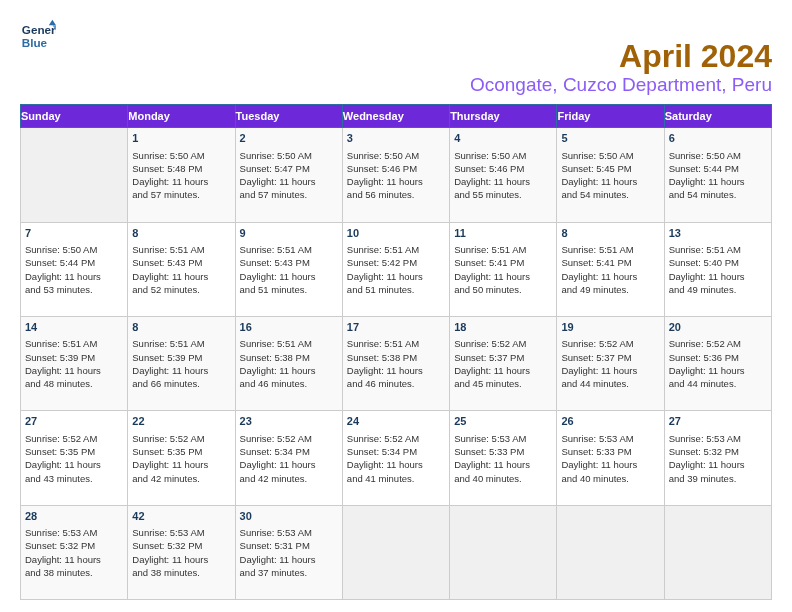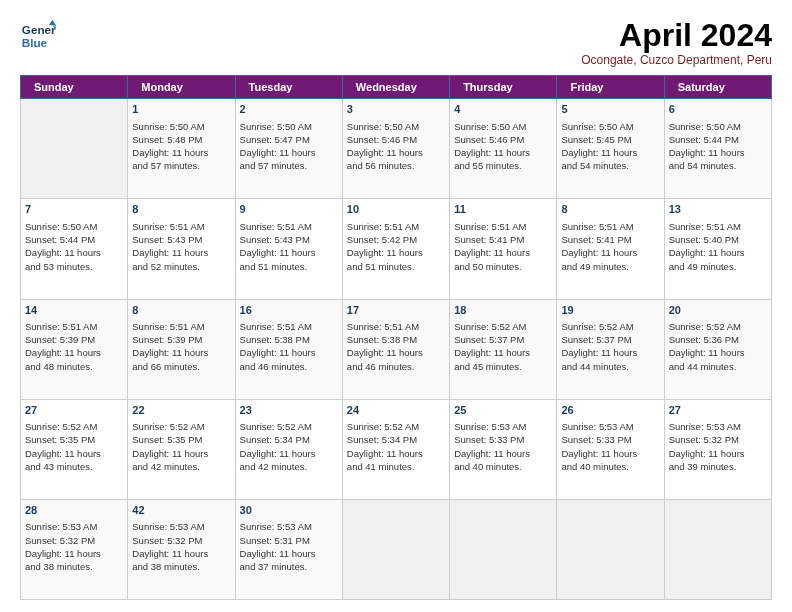--- a/index.html
+++ b/index.html
@@ -31,38 +31,39 @@
     .logo-icon {
       width: 36px;
       height: 36px;
     }
     .title-block {
       text-align: right;
     }
     .month-title {
       font-size: 32px;
       font-weight: bold;
-      color: #000000;
+      color: #a16207;
       line-height: 1.1;
+      margin-top: 21px;
     }
     .location {
-      font-size: 12px;
-      color: #7f1d1d;
+      font-size: 19px;
+      color: #8b5cf6;
     }
     .calendar {
       flex: 1;
       border-collapse: collapse;
       width: 100%;
       font-size: 9.5px;
       table-layout: fixed;
     }
     .calendar thead th {
-      background: #701a75;
+      background: #6d28d9;
       color: #fff;
-      padding: 5px 13px;
+      padding: 5px 0;
       text-align: left;
       font-size: 11px;
       font-weight: bold;
       border: 1px solid #2e6da4;
     }
     .calendar tbody td {
       border: 1px solid #ccc;
       vertical-align: top;
       padding: 3px 4px;
       height: 88px;

